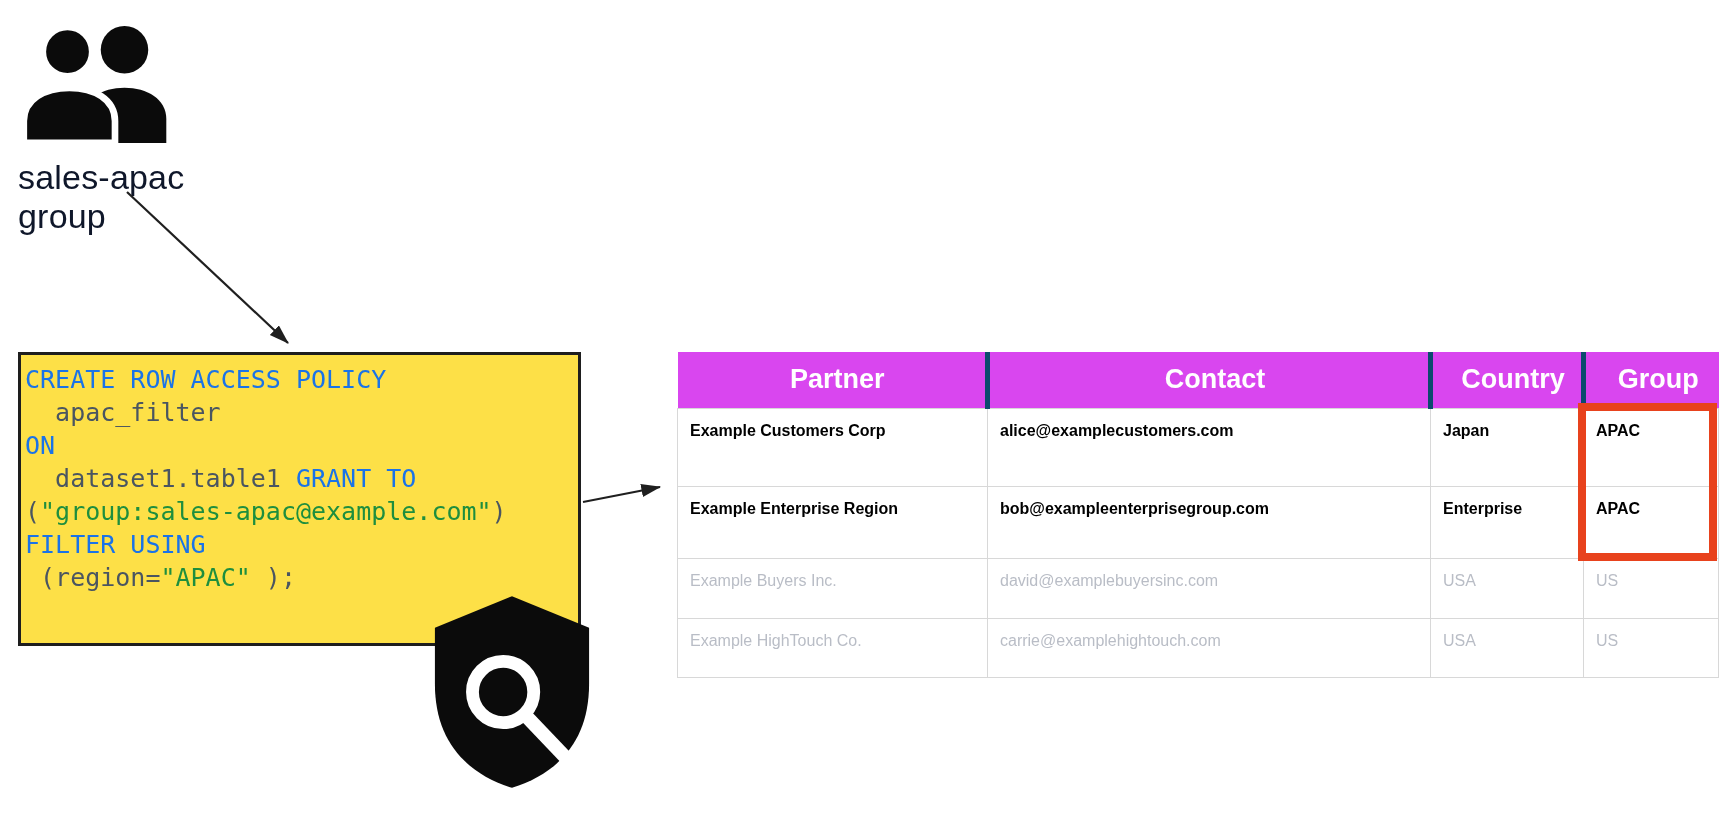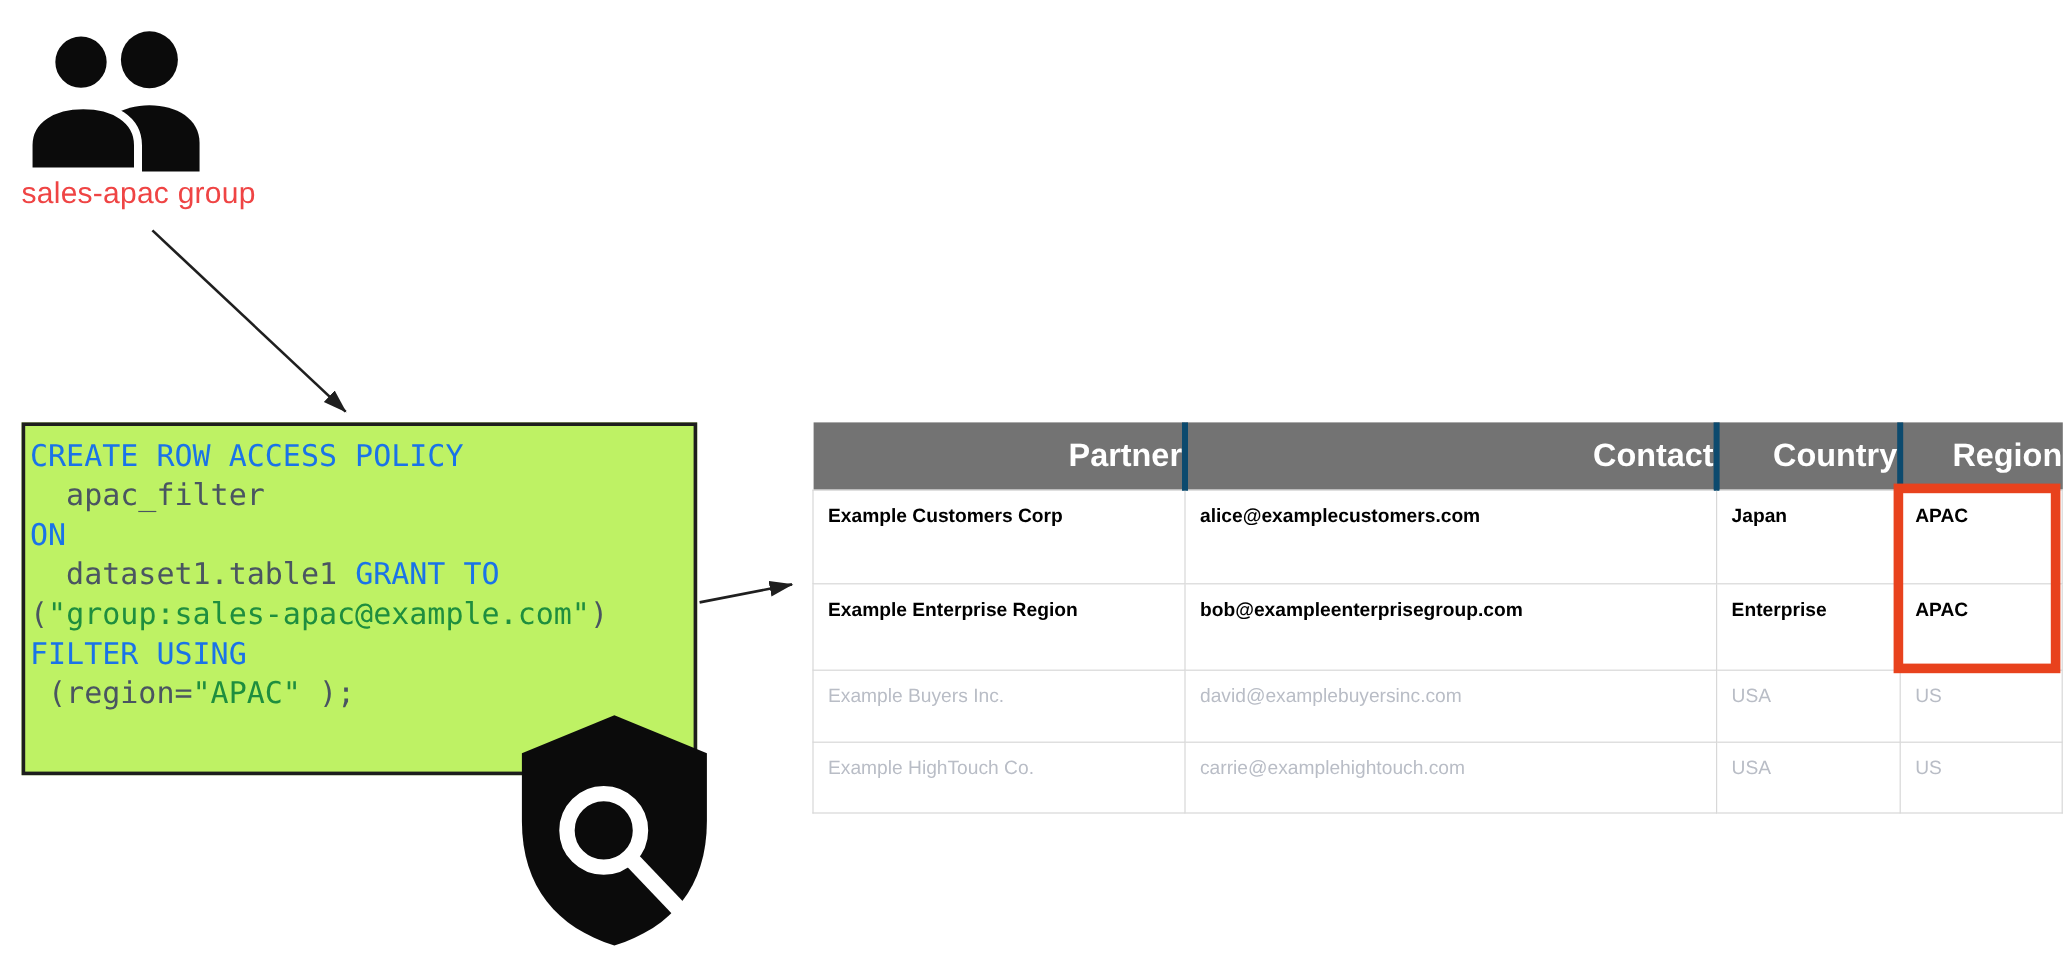--- a/index.html
+++ b/index.html
@@ -7,45 +7,45 @@
   .canvas {
     position:relative; width:1726px; height:814px;
     background:#ffffff; overflow:hidden;
     font-family:"Liberation Sans", sans-serif;
   }
   .arrows { position:absolute; left:0; top:0; z-index:3; pointer-events:none; }
 
   
   .group-figure { position:absolute; left:18px; top:22px; width:210px; z-index:2; }
   .group-icon { display:block; width:152px; height:124px; margin-left:2px; }
-  .group-label { margin-top:1px; font-size:25px; color:#ef4444; letter-spacing:0.2px; }
+  .group-label { margin-top:12px; font-size:34px; color:#0f172a; letter-spacing:0.2px; }
 
   
   .code-box {
     position:absolute; left:18px; top:352px; width:563px; height:294px;
-    border:3px solid #1e1e1e; background:#bef264; z-index:1;
+    border:3px solid #1e1e1e; background:#fde047; z-index:1;
     padding:8px 4px 0 4px;
   }
   .code {
     font-family:"DejaVu Sans Mono","Liberation Mono",monospace;
     font-size:25px; line-height:33px; white-space:pre;
   }
   .c-kw  { color:#1a73e8; }
   .c-id  { color:#4a5561; }
   .c-str { color:#1e8e3e; }
 
   
   .shield-icon { position:absolute; left:428px; top:592px; width:168px; height:200px; z-index:4; }
 
   
   .partners-table-wrap { position:absolute; left:677px; top:352px; width:1041px; z-index:1; }
   table.partners { border-collapse:collapse; table-layout:fixed; width:1041px; }
   .partners th {
-    background:#737373; color:#ffffff; font-weight:bold; font-size:27px;
-    text-align:right; padding:0 0 0 12px; height:56px; vertical-align:middle;
+    background:#d946ef; color:#ffffff; font-weight:bold; font-size:27px;
+    text-align:center; padding:0 0 0 12px; height:56px; vertical-align:middle;
     border:0;
   }
   .partners th + th { border-left:5px solid #0c4a6e; }
   .partners td {
     border:1px solid #d8d8d8; vertical-align:top;
     font-size:16px; line-height:30px; padding:7px 18px 6px 12px;
   }
   .partners td.col-1 { padding-right:6px; }
   .row-active td   { font-weight:bold; color:#000000; }
   .row-filtered td { font-weight:normal; color:#b9bdc6; }
@@ -101,21 +101,21 @@
         <col style="width:310px">
           <col style="width:443px">
           <col style="width:153px">
           <col style="width:135px">
       </colgroup>
       <thead>
           <tr id="table-head-row">
             <th>Partner</th>
             <th>Contact</th>
             <th>Country</th>
-            <th>Region</th>
+            <th>Group</th>
           </tr>
         </thead>
       <tbody id="table-body">
           <tr class="row-active row-i0">
             <td class="col-0">Example Customers Corp</td>
             <td class="col-1">alice@examplecustomers.com</td>
             <td class="col-2">Japan</td>
             <td class="col-3">APAC</td>
           </tr>
           <tr class="row-active row-i1">

